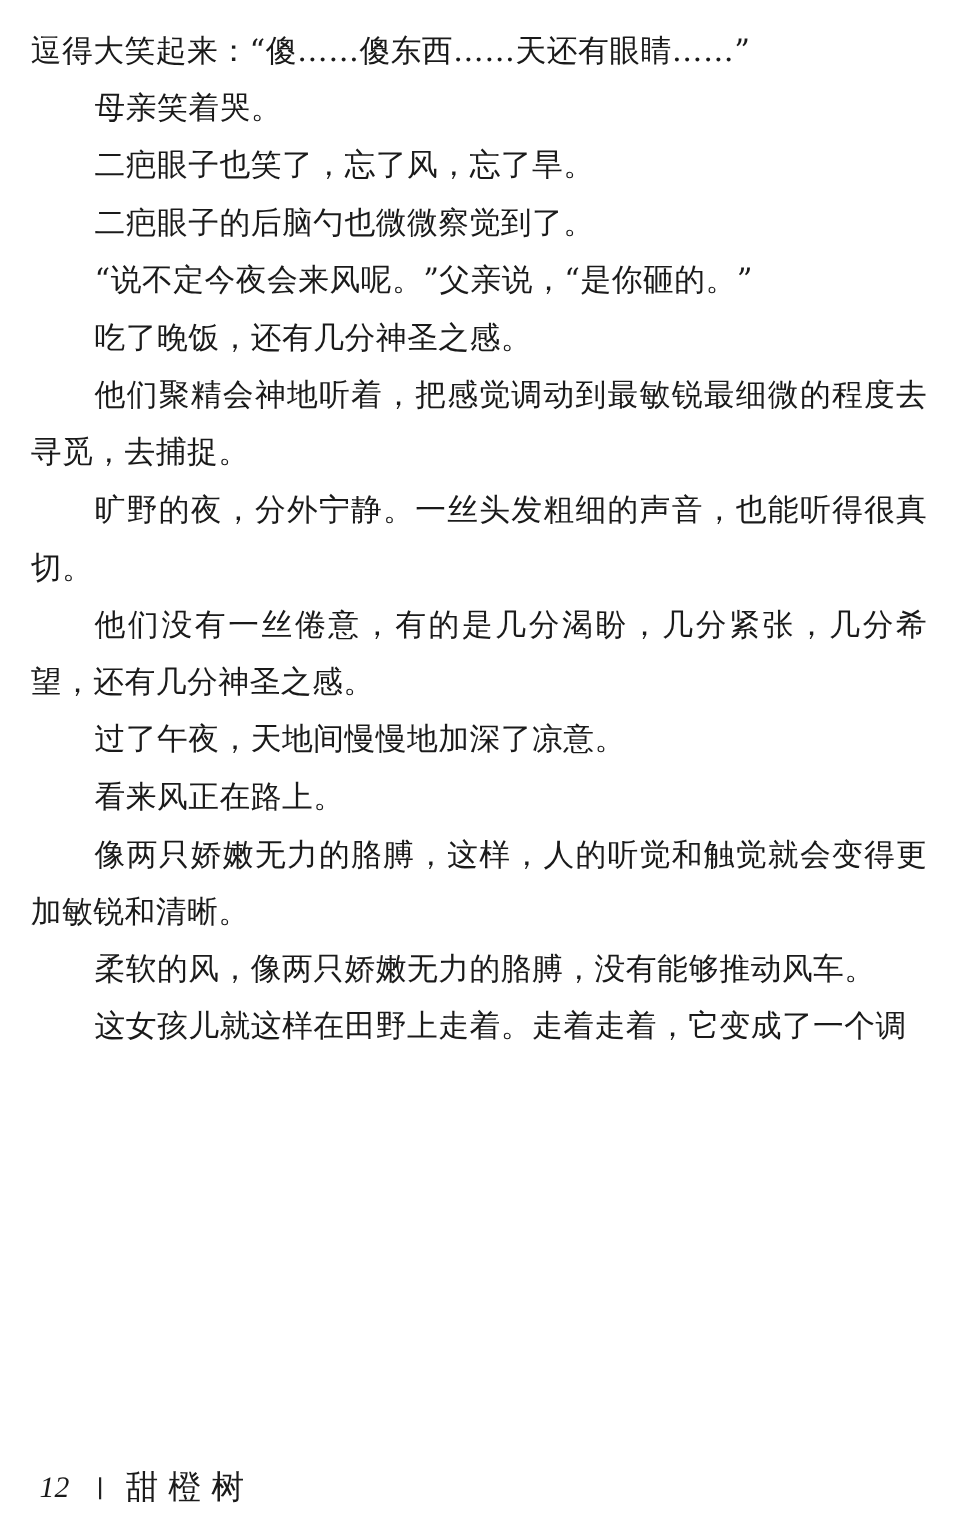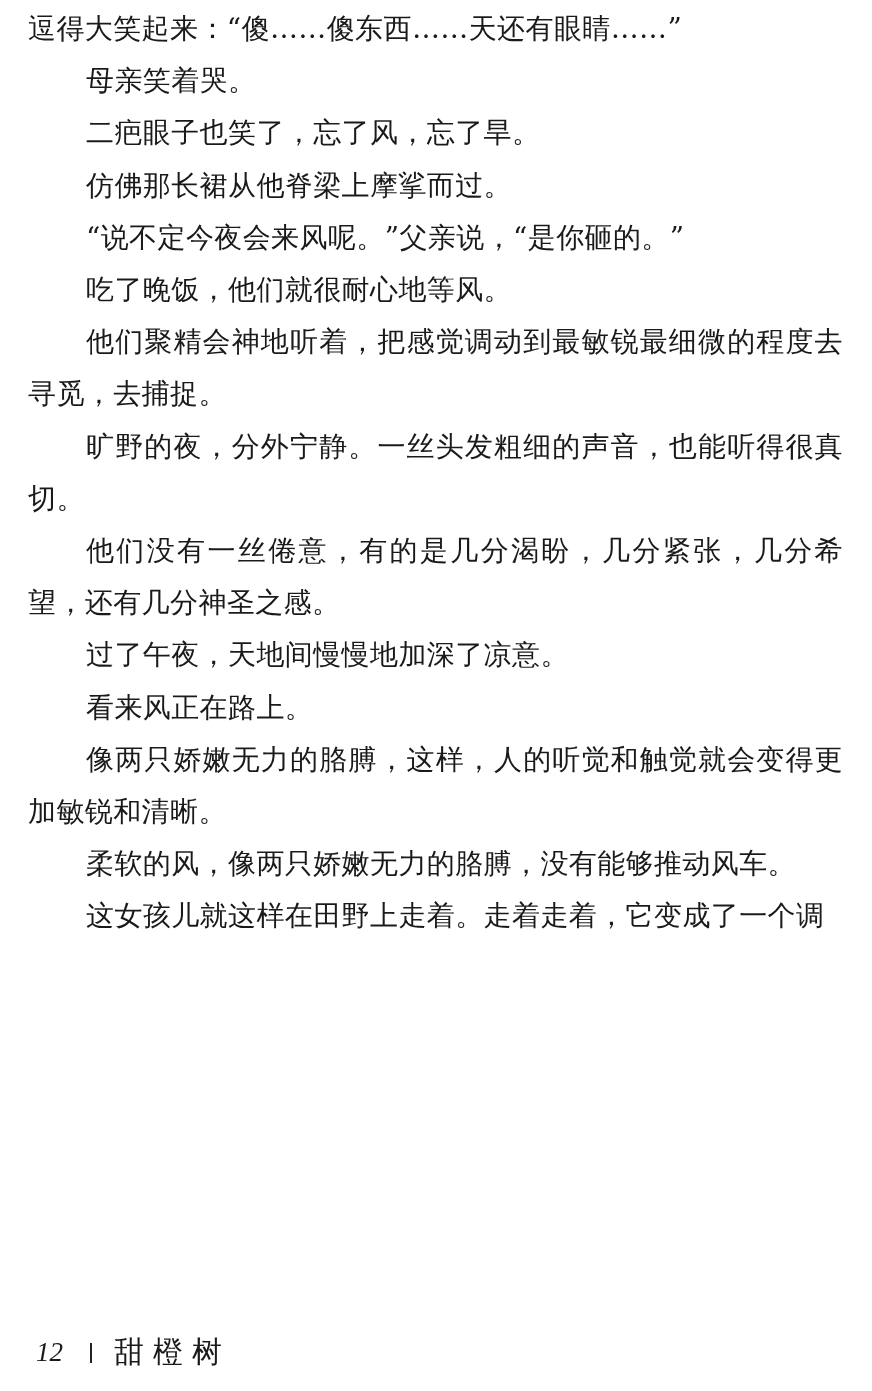--- a/index.html
+++ b/index.html
@@ -1,37 +1,37 @@
 <!DOCTYPE html>
 <html><head>
   <meta charset="utf-8">
   <style>
     html, body { margin: 0; padding: 0; background: #ffffff; }
     body { width: 872px; height: 1391px; position: relative; overflow: hidden; }
-    .page { position: absolute; left: 28px; top: 3px; width: 815px; color: #1a1a1a;
+    .page { position: absolute; left: 28px; top: 20px; width: 815px; color: #1a1a1a;
       font-family: "DejaVu Serif", "Liberation Serif", serif; font-size: 28px; line-height: 52.2px;
       letter-spacing: 0.4px; text-align: justify; }
     .para { margin: 0; text-indent: 58px; }
     .para.noindent { text-indent: 0; }
     .footer { position: absolute; left: 36px; top: 1332px; display: flex; align-items: center;
       color: #1a1a1a; }
     .page-num { font-family: "Liberation Serif", serif; font-style: italic; font-size: 27px; width: 44px; }
     .divider { width: 2px; height: 20px; background: #222; margin-left: 10px; margin-right: 22px; }
     .book-title { font-family: "DejaVu Sans", "Liberation Sans", sans-serif; font-size: 30px; letter-spacing: 9px; }
   </style>
 </head>
 <body>
 
 <div class="page">
   <p class="para noindent">逗得大笑起来：“傻……傻东西……天还有眼睛……”</p>
   <p class="para">母亲笑着哭。</p>
   <p class="para">二疤眼子也笑了，忘了风，忘了旱。</p>
-  <p class="para">仿佛那长裙从他脊梁上摩挲而过。</p>
+  <p class="para">二疤眼子的后脑勺也微微察觉到了。</p>
   <p class="para">“说不定今夜会来风呢。”父亲说，“是你砸的。”</p>
-  <p class="para">吃了晚饭，他们就很耐心地等风。</p>
+  <p class="para">吃了晚饭，还有几分神圣之感。</p>
   <p class="para">他们聚精会神地听着，把感觉调动到最敏锐最细微的程度去寻觅，去捕捉。</p>
   <p class="para">旷野的夜，分外宁静。一丝头发粗细的声音，也能听得很真切。</p>
   <p class="para">他们没有一丝倦意，有的是几分渴盼，几分紧张，几分希望，还有几分神圣之感。</p>
   <p class="para">过了午夜，天地间慢慢地加深了凉意。</p>
   <p class="para">看来风正在路上。</p>
   <p class="para">像两只娇嫩无力的胳膊，这样，人的听觉和触觉就会变得更加敏锐和清晰。</p>
   <p class="para">柔软的风，像两只娇嫩无力的胳膊，没有能够推动风车。</p>
   <p class="para">这女孩儿就这样在田野上走着。走着走着，它变成了一个调</p>
 </div>
 

